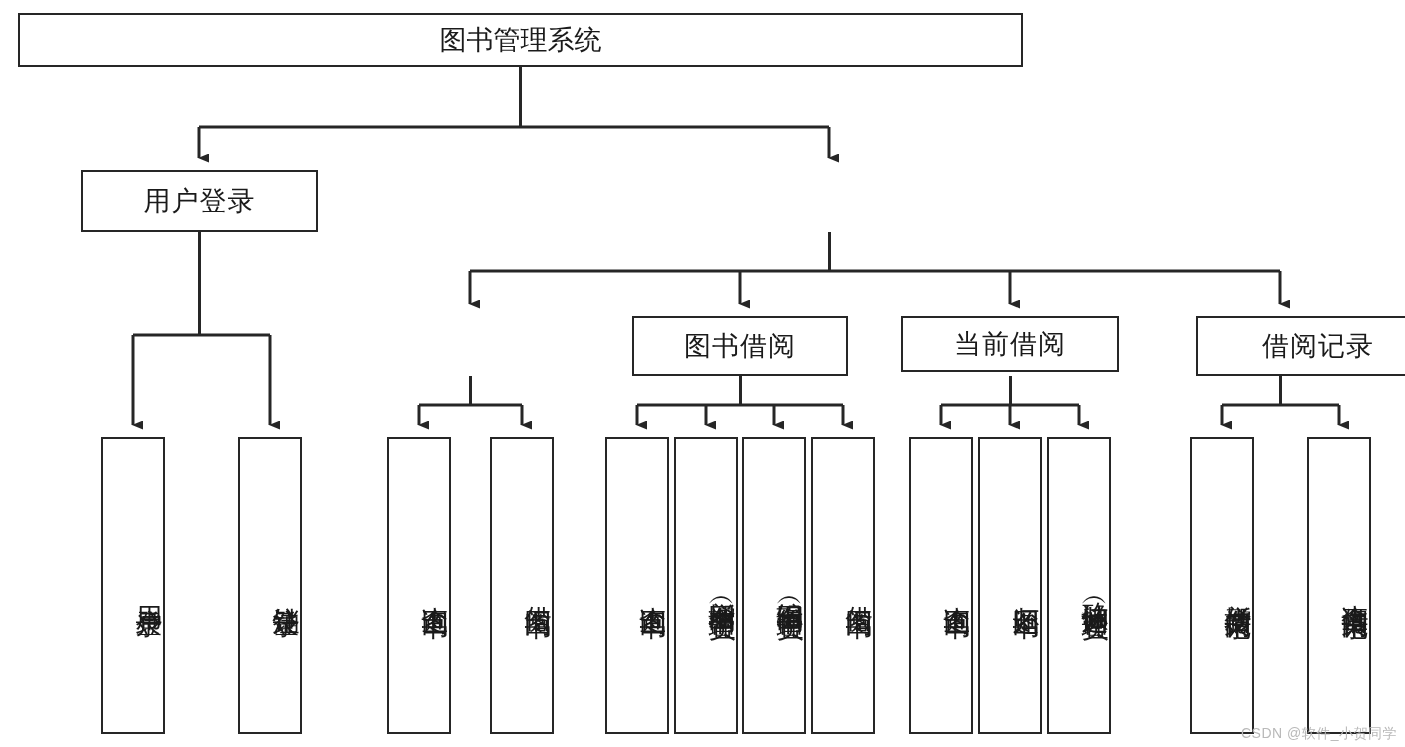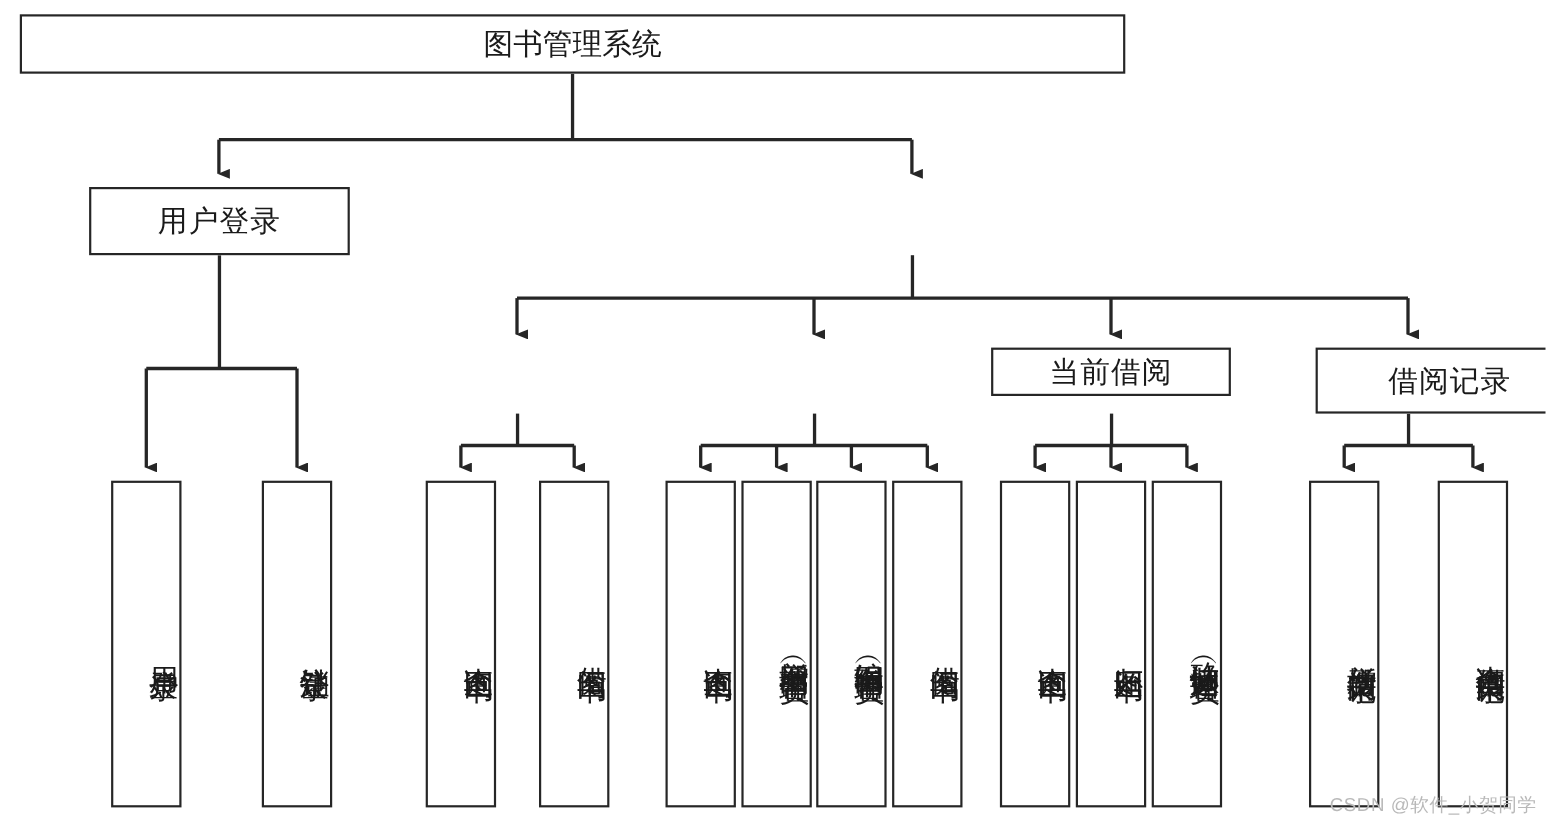--- a/index.html
+++ b/index.html
@@ -27,21 +27,21 @@
     letter-spacing:2px;
     padding-top:6px;
     align-items:flex-start;
     justify-content:center;
   }
   .node.v span{ display:block; }
 
   .watermark{
     position:absolute;
     right:8px;bottom:4px;
-    font-size:17px;
+    font-size:14px;
     color:#b9b9b9;
     white-space:nowrap;
     letter-spacing:0.5px;
   }
 </style>
 </head>
 <body>
 
 <div id="canvas">
 
@@ -97,21 +97,24 @@
   </svg>
 
   <div class="node root" style="left:18px;top:13px;width:1005px;height:54px;justify-content:center;">
     <span>图书管理系统</span>
   </div>
 
   <div class="node h" style="left:81px;top:170px;width:237px;height:62px;">
     <span>用户登录</span>
   </div>
 
-  <div class="node h" style="left:901px;top:316px;width:218px;height:44px;">
+  <div class="node h" style="left:632px;top:316px;width:216px;height:60px;">
+    <span>图书借阅</span>
+  </div>
+  <div class="node h" style="left:901px;top:316px;width:218px;height:56px;">
     <span>当前借阅</span>
   </div>
   <div class="node h" style="left:1172px;top:316px;width:244px;height:60px;margin-left:24px;">
     <span>借阅记录</span>
   </div>
 
   <div class="node v" style="left:101px;top:437px;width:64px;height:297px;">
     <span>用户登录</span>
   </div>
   <div class="node v" style="left:238px;top:437px;width:64px;height:297px;">

